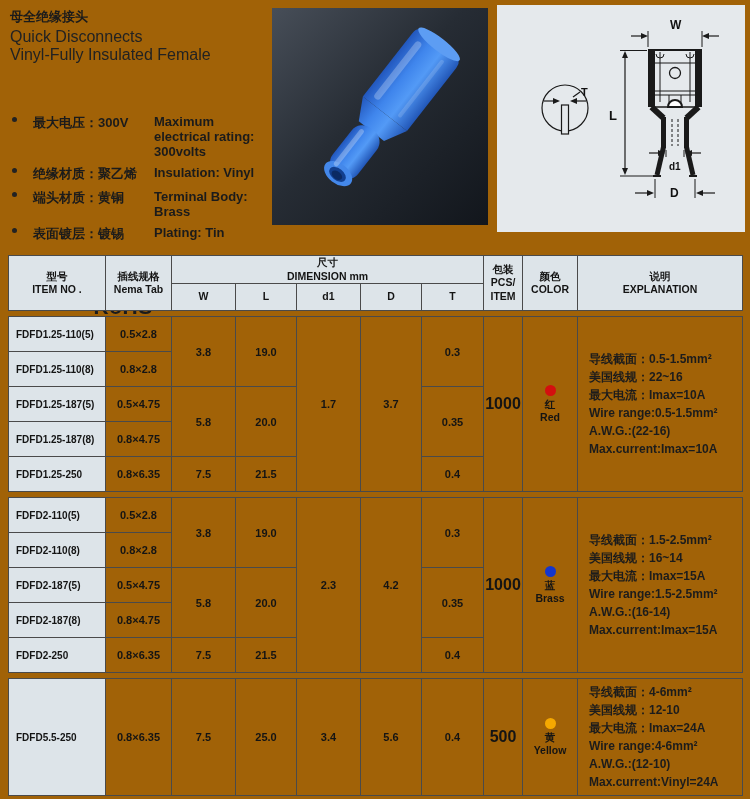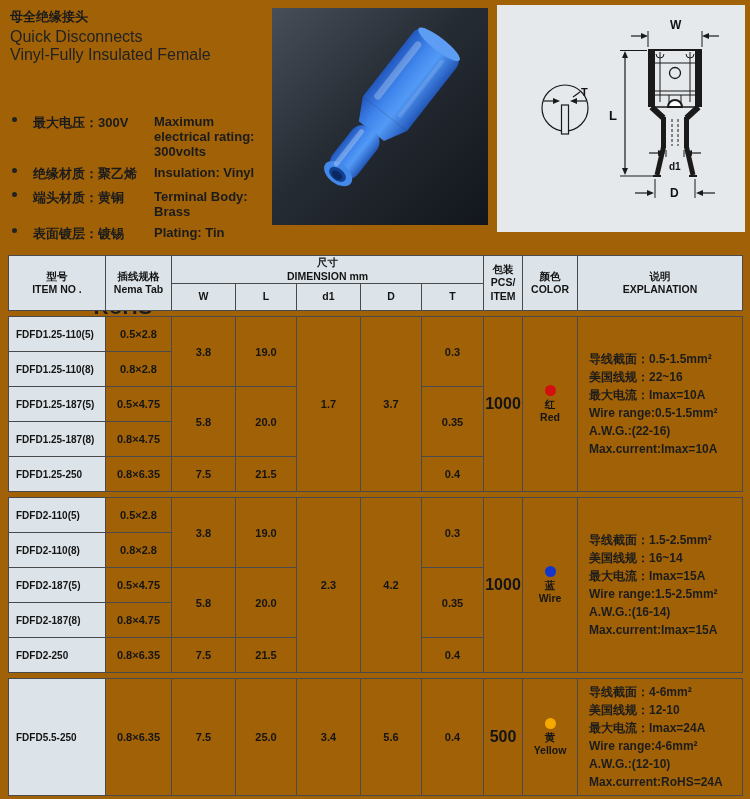--- a/index.html
+++ b/index.html
@@ -317,21 +317,21 @@
         <td>0.5×2.8</td>
         <td rowspan="2">3.8</td>
         <td rowspan="2">19.0</td>
         <td rowspan="5">2.3</td>
         <td rowspan="5">4.2</td>
         <td rowspan="2">0.3</td>
         <td rowspan="5" class="pack-cell">1000</td>
         <td rowspan="5" class="color-cell">
           <div class="dot" style="background-color: rgb(21, 54, 204);"></div>
           <div>蓝</div>
-          <div>Wire</div>
+          <div>Brass</div>
         </td>
         <td rowspan="5" class="exp-cell">
           <div>导线截面：1.5-2.5mm²</div>
           <div>美国线规：16~14</div>
           <div>最大电流：Imax=15A</div>
           <div>Wire range:1.5-2.5mm²</div>
           <div>A.W.G.:(16-14)</div>
           <div>Max.current:Imax=15A</div>
         </td>
       </tr>
@@ -387,19 +387,19 @@
           <div class="dot" style="background-color: rgb(245, 168, 1);"></div>
           <div>黄</div>
           <div>Yellow</div>
         </td>
         <td class="exp-cell">
           <div>导线截面：4-6mm²</div>
           <div>美国线规：12-10</div>
           <div>最大电流：Imax=24A</div>
           <div>Wire range:4-6mm²</div>
           <div>A.W.G.:(12-10)</div>
-          <div>Max.current:RoHS=24A</div>
+          <div>Max.current:Vinyl=24A</div>
         </td>
       </tr>
     </tbody>
       </table>
   </div>
 </div>
 
 </body></html>

